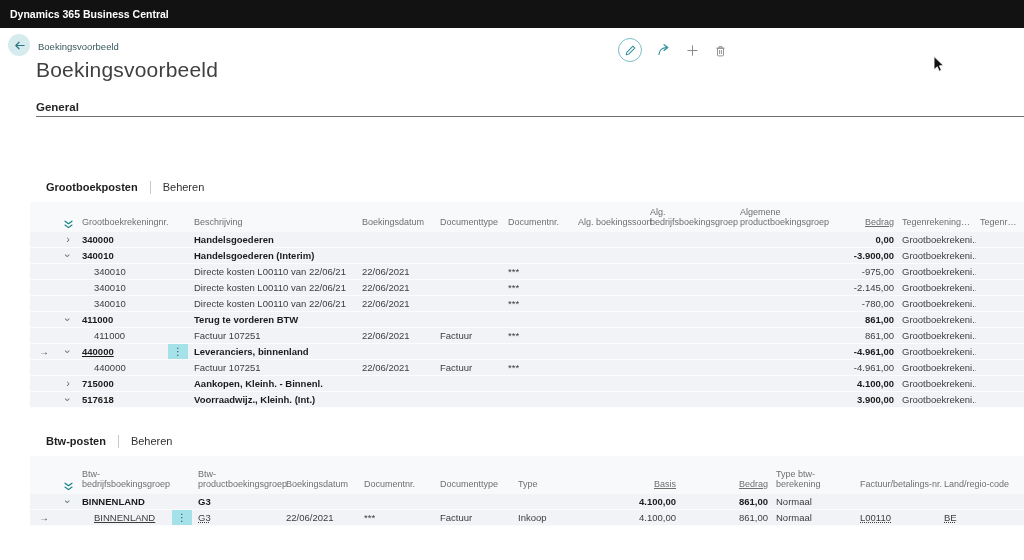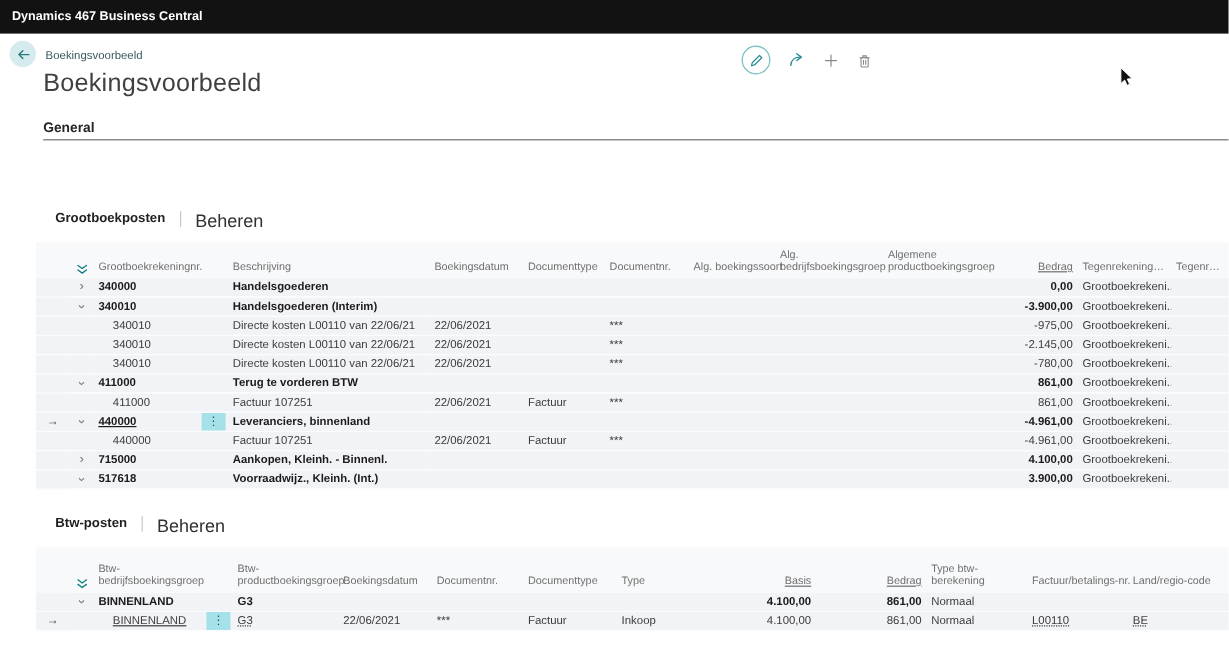--- a/index.html
+++ b/index.html
@@ -49,24 +49,24 @@
   .toggle {
     width:30px; height:14px; border-radius:8px; background:#0c7d85; position:relative; cursor:pointer; flex:0 0 auto;
   }
   .toggle .knob {
     position:absolute; right:2px; top:2px; width:10px; height:10px; border-radius:50%; background:#fff;
   }
   
   .part { position:absolute; left:30px; width:994px; }
   .part-gl { top:176px; }
   .part-vat { top:430px; }
-  .tabs { display:flex; align-items:flex-start; height:22px; padding-left:16px; gap:12px; }
+  .tabs { display:flex; align-items:center; height:22px; padding-left:16px; gap:12px; }
   .tab-active { font-size:11px; font-weight:700; color:#1f1f1f; cursor:pointer; }
   .tab-divider { width:1px; height:13px; background:#c8c8c8; }
-  .tab { font-size:15px; color:#323130; cursor:pointer; }
+  .tab { font-size:11px; color:#323130; cursor:pointer; }
   .grid { background:#f8f9fb; margin-top:4px; }
   table { width:100%; border-collapse:collapse; table-layout:fixed; }
   thead th {
     font-size:9px; font-weight:400; color:#6f6f6f; text-align:left;
     vertical-align:bottom; padding:4px 4px 5px 4px; white-space:nowrap; overflow:visible;
     height:30px; line-height:10px;
   }
   .part-vat thead th { height:38px; }
   thead th.wrap { white-space:normal; }
   thead th.right { text-align:right;text-decoration:underline; }
@@ -96,21 +96,21 @@
   .lnk-dot { text-decoration:underline dotted; }
   
   .cursor { position:absolute; left:933px; top:56px; pointer-events:none; }
 </style>
 </head>
 <body>
 
 <div class="page">
 
   <div class="topbar">
-    <span>Dynamics 467 Business Central</span>
+    <span>Dynamics 365 Business Central</span>
   </div>
 
   <div class="back-btn">
     <svg width="13" height="13" viewBox="0 0 14 14">
       <path d="M12 7 H3 M6.5 3.5 L3 7 l3.5 3.5" fill="none" stroke="#2c7880" stroke-width="1.3" stroke-linecap="round" stroke-linejoin="round"></path>
     </svg>
   </div>
   <div class="breadcrumb">Boekingsvoorbeeld</div>
 
   <div class="actions">

